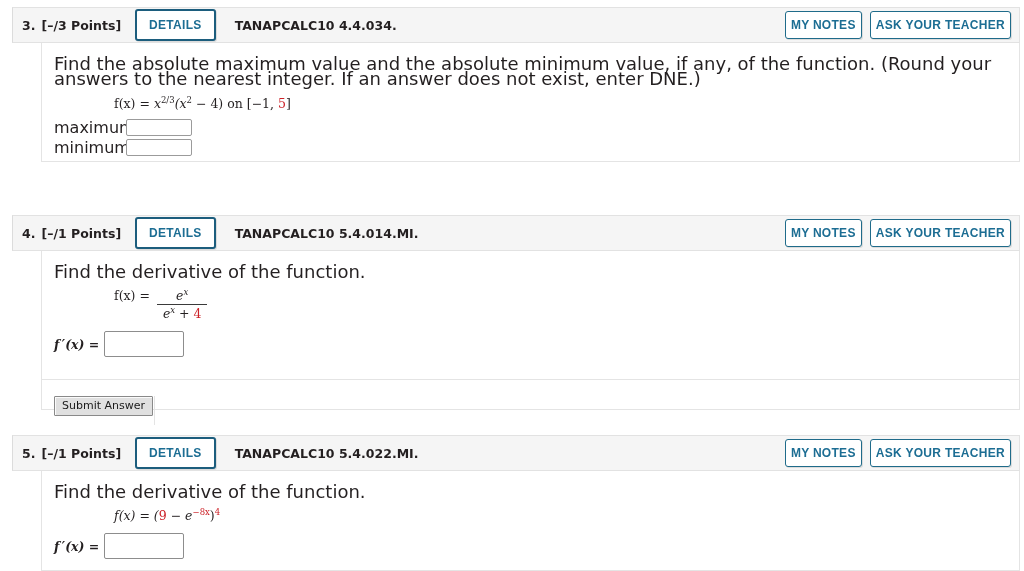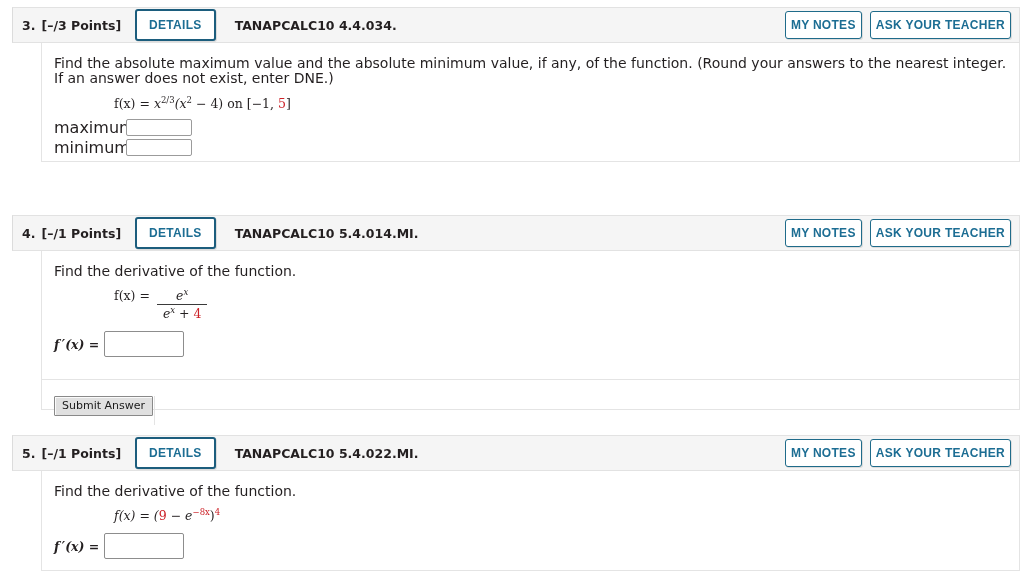--- a/index.html
+++ b/index.html
@@ -102,21 +102,21 @@
     position: relative;
     box-sizing: border-box;
     margin-left: 29px;
     width: 979px;
     background: #ffffff;
     border: 1px solid #e4e4e4;
     border-top: none;
     padding: 13px 0 0 12px;
   }
   .prompt {
-    font-size: 14px;
+    font-size: 18px;
     color: #231f20;
     line-height: 15px;
     margin: 0 0 9px 0;
   }
 
   
   .math {
     font-family: "DejaVu Serif", "Liberation Serif", serif;
     font-size: 12.5px;
     color: #231f20;

